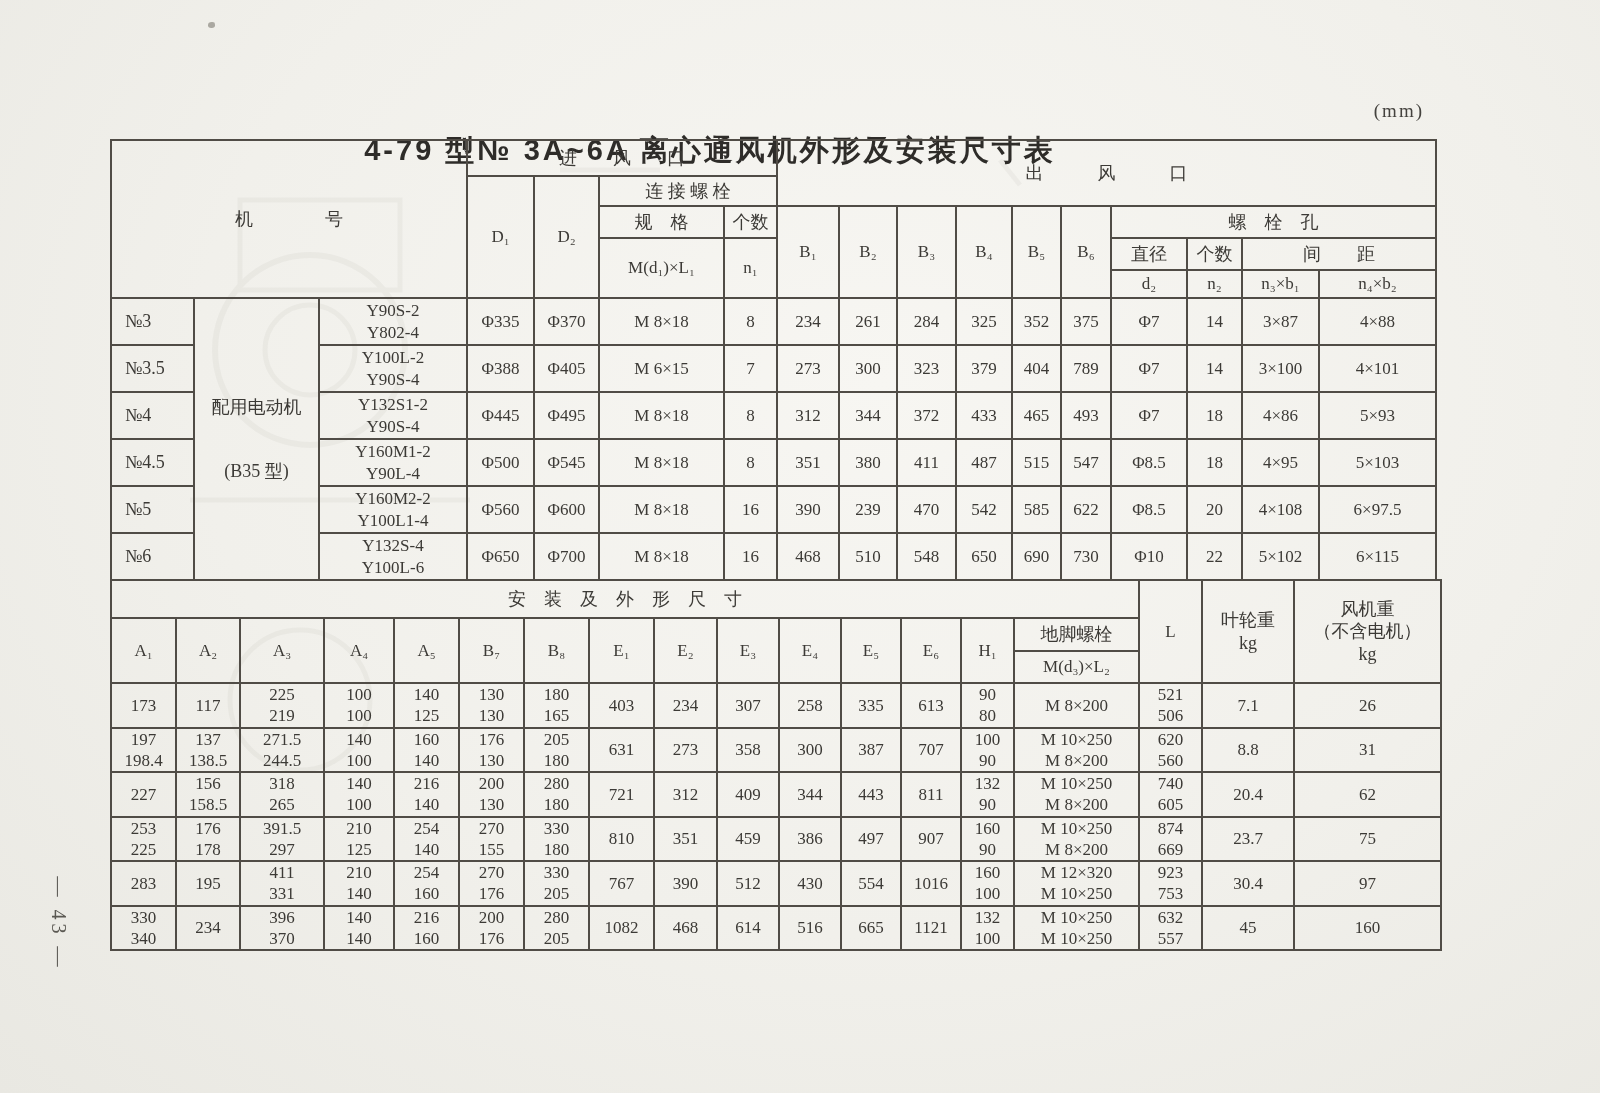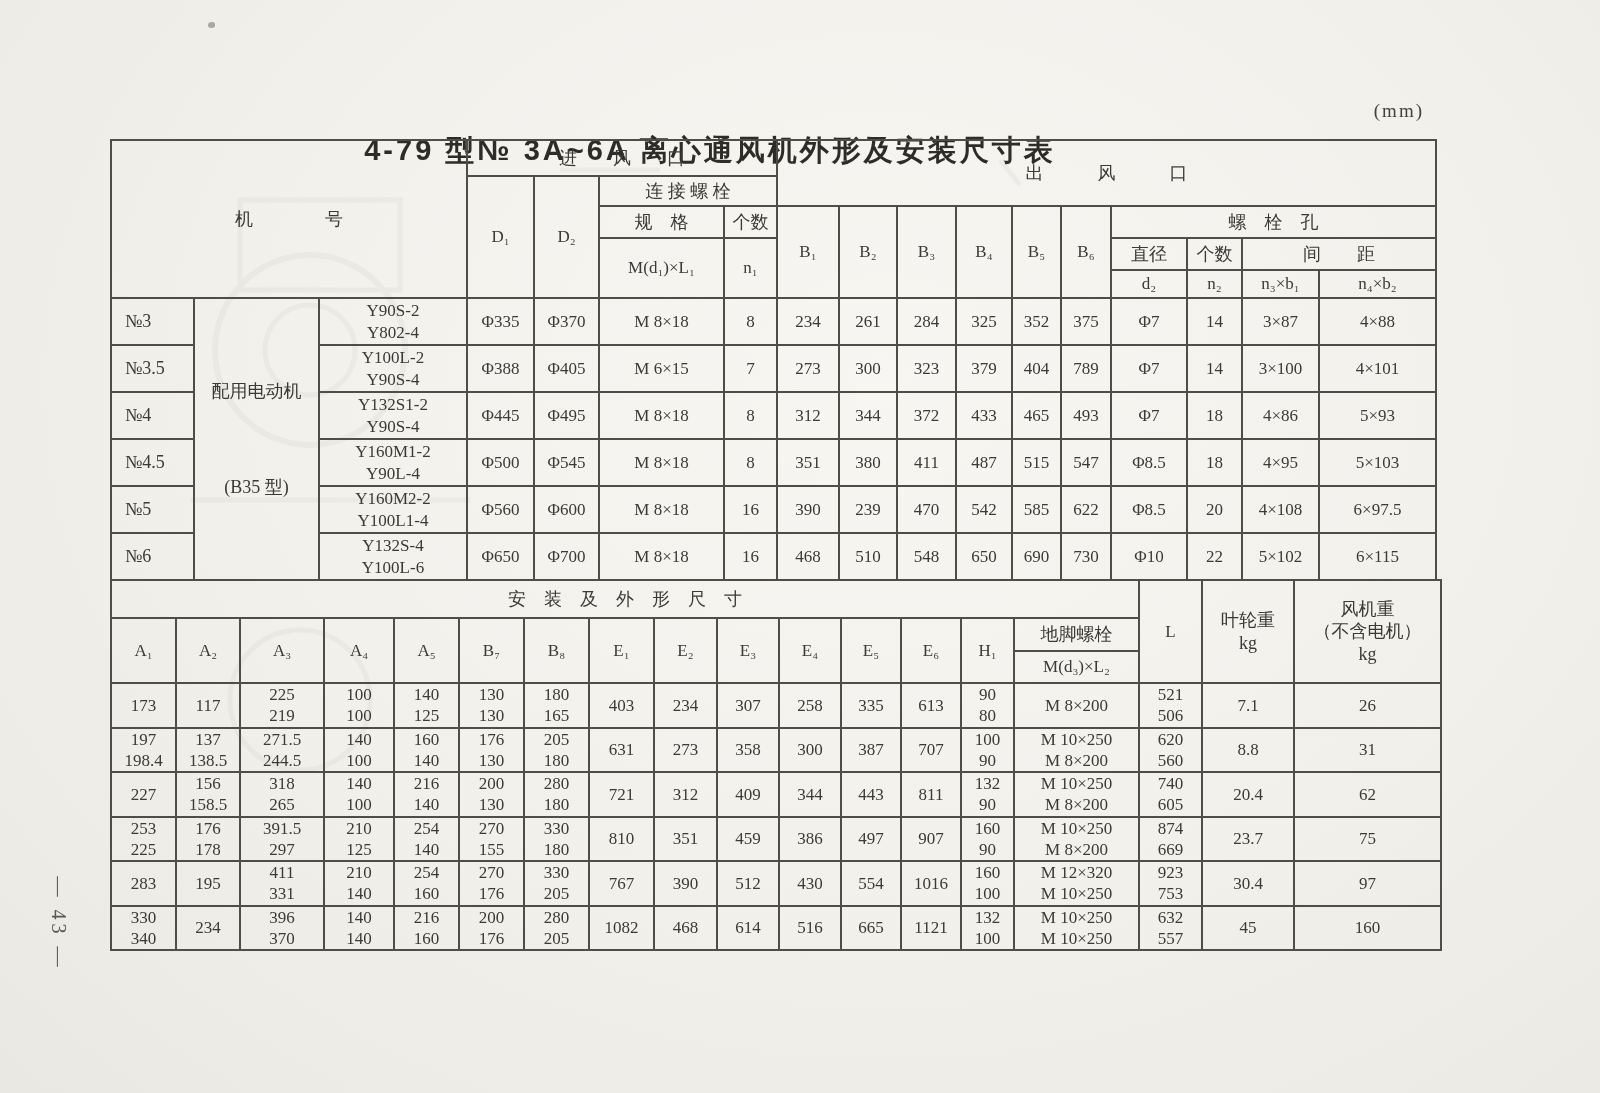--- a/index.html
+++ b/index.html
@@ -35,21 +35,21 @@
     font-weight:normal;
     font-size:17px;line-height:1.25;
     white-space:pre-line;
     color:#3c3a36;
   }
   th.cjk{font-size:18px;}
   td.no{text-align:left;padding-left:13px;font-size:18px;}
   .h38{height:38px}.h36{height:36px}.h33{height:33px}.h32{height:32px}.h30{height:30px}.h28{height:28px}
   tr.body1{height:47px;}
   tr.body2{height:44px;}
-  .motorcell div{margin:20px 0;}
+  .motorcell div{margin:4px 0;}
   .motorcell .gap{height:34px;}
   #t2{margin-top:-2px;}
   .ghost{position:absolute;left:0;top:0;pointer-events:none;}
 </style>
 </head>
 <body>
 
 <div class="page">
   <div class="speck"></div>
 

